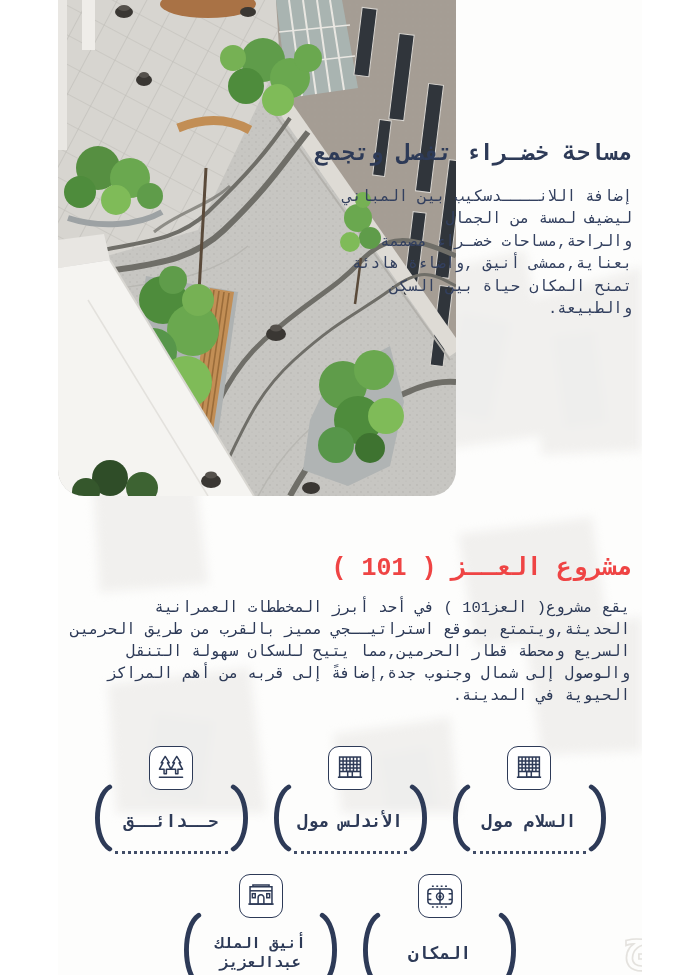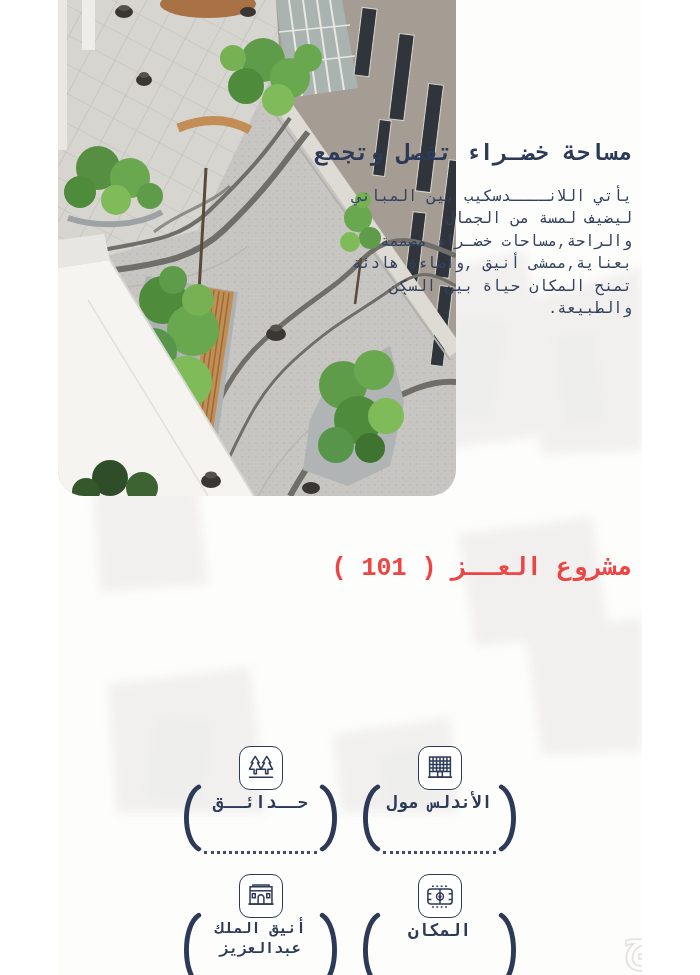--- a/index.html
+++ b/index.html
@@ -46,21 +46,21 @@
   .pills-row { display:flex; flex-direction:row; gap:14px; justify-content:center; }
   .pill { width:165px; display:flex; flex-direction:column; align-items:center; }
   .pill-icon {
     width:44px; height:44px; border:1.7px solid #2d3a57; border-radius:11px;
     background:#fff; display:flex; align-items:center; justify-content:center;
     color:#2d3a57; margin-bottom:-6px; position:relative; z-index:2;
   }
   .pill-icon svg { width:30px; height:30px; }
   .pill-body {
     position:relative; width:100%; height:68px;
-    display:flex; justify-content:center;
+    display:flex; align-items:center; justify-content:center;
   }
   .pill-body.tall { height:76px; }
   .bracket { position:absolute; top:0; height:100%; width:24px; color:#2d3a57; }
   .bracket.right { right:0; }
   .bracket.left  { left:0; }
   .pill-label {
     font-size:17.5px; font-weight:bold; color:#2d3a57; text-align:center;
     line-height:1.3; padding-top:8px;
   }
   .pill-label.small { font-size:15px; line-height:1.3; }
@@ -240,28 +240,49 @@
           </g>
         <g>
             <ellipse cx="253" cy="488" rx="9" ry="6" fill="#3a3733"></ellipse>
           </g>
       </g>
     </svg>
   </div>
 
   <section class="hero">
     <h1>مساحة خضـراء تفصل وتجمع</h1>
-    <p>يأتي اللانــــدسكيب بين المباني ليضيف لمسة من الجمال والراحة,مساحات خضـراء مصممة بعناية,ممشى أنيق ,واضاءة هادئة تمنح المكان حياة بين السكن والطبيعة.</p>
+    <p>إضافة اللانــــدسكيب بين المباني ليضيف لمسة من الجمال والراحة,مساحات خضـراء مصممة بعناية,ممشى أنيق ,واضاءة هادئة تمنح المكان حياة بين السكن والطبيعة.</p>
   </section>
 
   <h2 class="project-title">مشروع العــز ( 101 )</h2>
+  <p class="project-body">يقع مشروع( العز101 ) في أحد أبرز المخططات العمرانية الحديثة,ويتمتع بموقع استراتيــجي مميز بالقرب من طريق الحرمين السريع ومحطة قطار الحرمين,مما يتيح للسكان سهولة التنقل والوصول إلى شمال وجنوب جدة,إضافةً إلى قربه من أهم المراكز الحيوية في المدينة.</p>
 
   <div class="pills">
     <div class="pills-row">
 
+      <div class="pill">
+        <div class="pill-icon">
+          <svg viewBox="0 0 26 26" fill="none" stroke="currentColor" stroke-width="1.3">
+            <rect x="4" y="3.5" width="18" height="17.5"></rect>
+            <path d="M4 7 H22 M4 10 H22 M4 13 H22 M7 3.5 V16 M10 3.5 V16 M13 3.5 V16 M16 3.5 V16 M19 3.5 V16 M4 16 H22"></path>
+            <rect x="11" y="16" width="4" height="5"></rect>
+            <path d="M2.5 21 H23.5"></path>
+          </svg>
+        </div>
+        <div class="pill-body">
+          <svg class="bracket right" viewBox="0 0 22 70" preserveAspectRatio="none">
+              <path d="M3 3 C 18 13, 18 57, 3 67" stroke="currentColor" stroke-width="4.5" fill="none" stroke-linecap="round"></path>
+            </svg>
+          <span class="pill-label">السلام مول</span>
+          <svg class="bracket left" viewBox="0 0 22 70" preserveAspectRatio="none">
+              <path d="M19 3 C 4 13, 4 57, 19 67" stroke="currentColor" stroke-width="4.5" fill="none" stroke-linecap="round"></path>
+            </svg>
+          <div class="pill-dots"></div>
+        </div>
+      </div>
 
       <div class="pill">
         <div class="pill-icon">
           <svg viewBox="0 0 26 26" fill="none" stroke="currentColor" stroke-width="1.3">
             <rect x="4" y="3.5" width="18" height="17.5"></rect>
             <path d="M4 7 H22 M4 10 H22 M4 13 H22 M7 3.5 V16 M10 3.5 V16 M13 3.5 V16 M16 3.5 V16 M19 3.5 V16 M4 16 H22"></path>
             <rect x="11" y="16" width="4" height="5"></rect>
             <path d="M2.5 21 H23.5"></path>
           </svg>
         </div>

